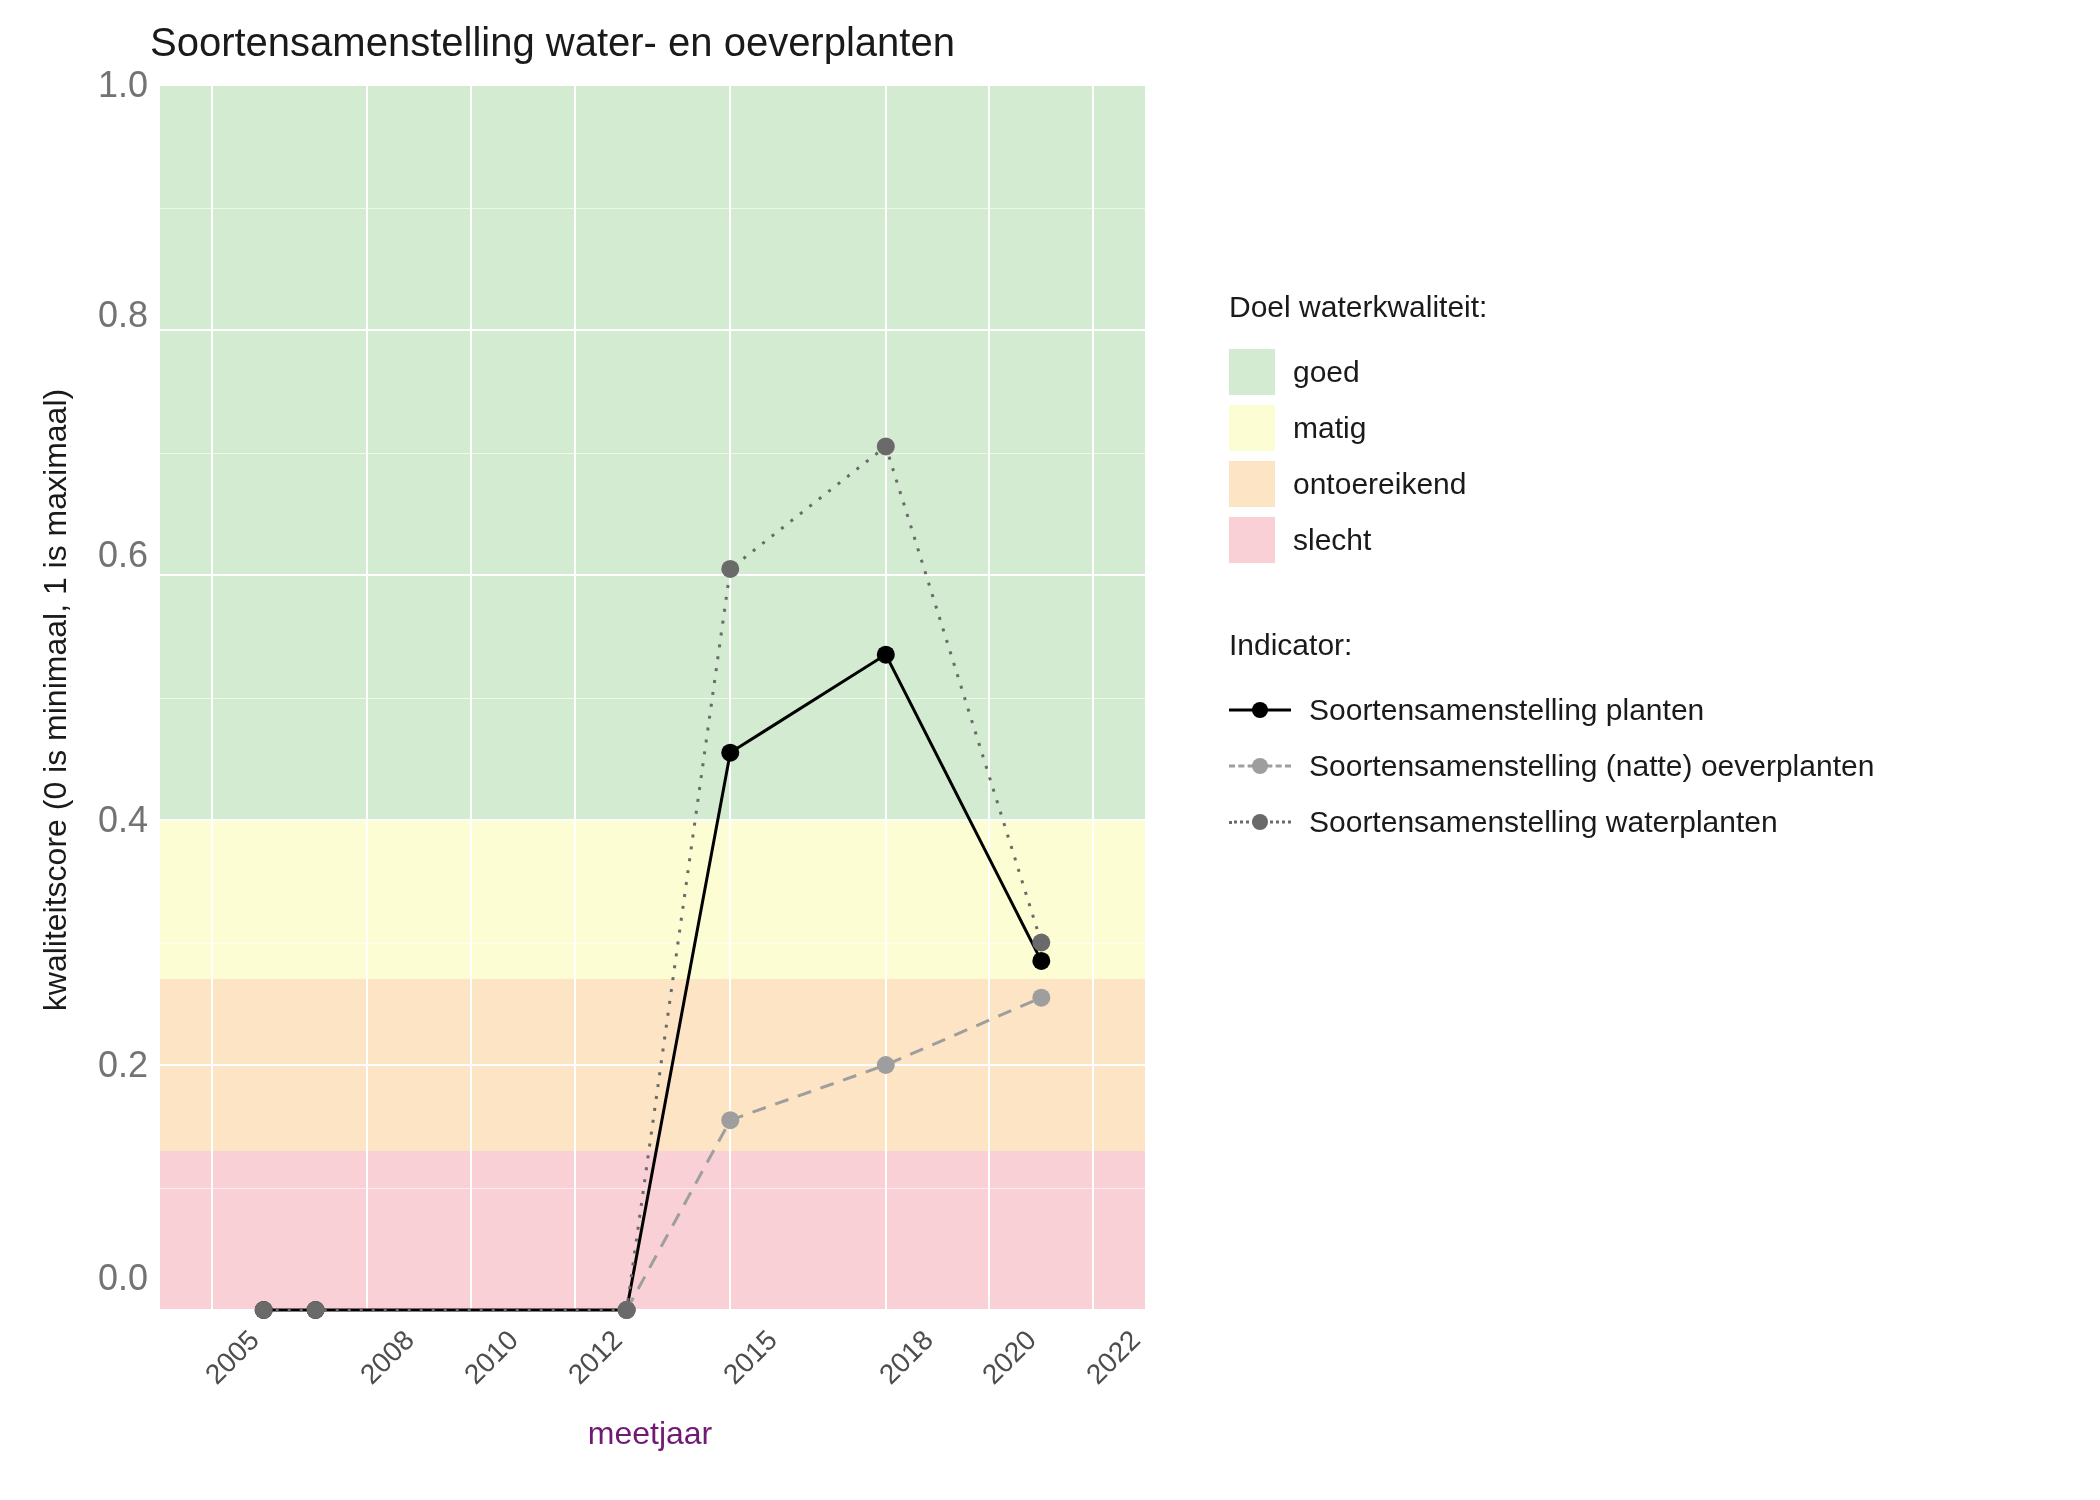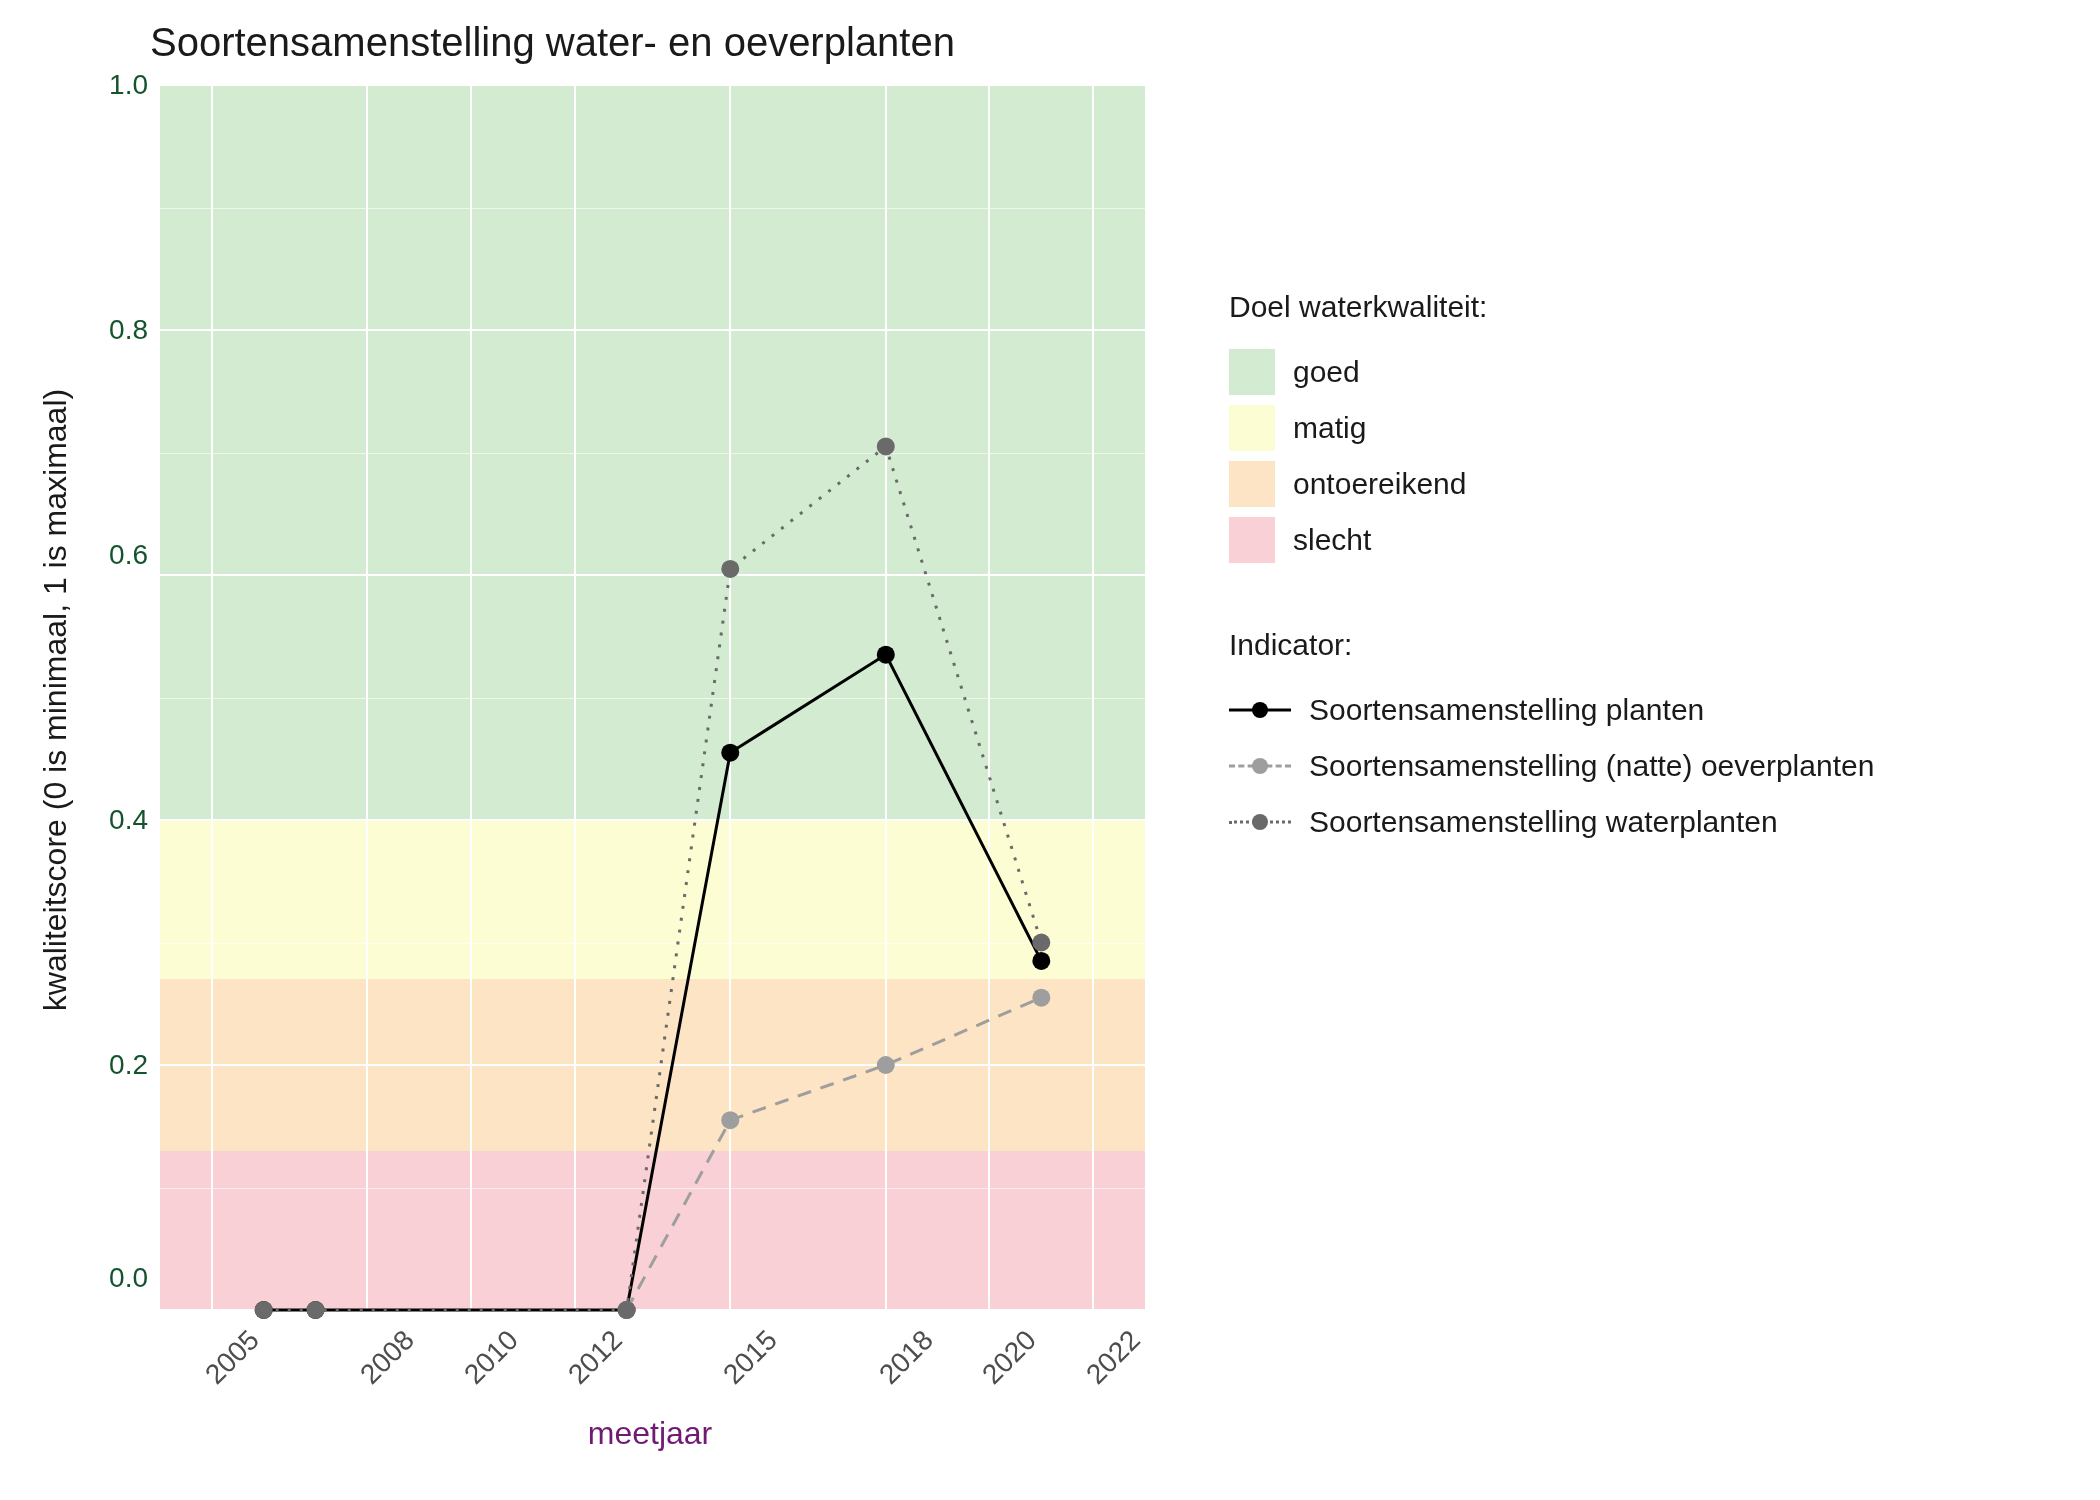--- a/index.html
+++ b/index.html
@@ -49,22 +49,22 @@
   }
   .grid-h { left:0; width:100%; height:2px; }
   .grid-h.minor { height:1px; opacity:0.6;}
   .grid-v { top:0; height:100%; width:2px; }
 
   .ytick {
     position: absolute;
     right: 100%;
     padding-right: 12px;
     transform: translateY(-50%);
-    font-size: 28px;
-    color: #14532d;
+    font-size: 36px;
+    color: #737373;
     text-align: right;
     white-space: nowrap;
   }
   .xtick {
     position: absolute;
     top: 100%;
     transform: translateX(-50%) translateY(14px) rotate(-45deg);
     transform-origin: top right;
     font-size: 28px;
     color: #4d4d4d;
@@ -158,21 +158,21 @@
         <div class="band" style="top: 1065.75px; height: 159.25px; background: rgb(248, 208, 214);"></div>
         <div class="grid-h" style="top: 1224px;"></div>
         <div class="ytick" style="top: 1193px;">0.0</div>
         <div class="grid-h" style="top: 979px;"></div>
         <div class="ytick" style="top: 980px;">0.2</div>
         <div class="grid-h" style="top: 734px;"></div>
         <div class="ytick" style="top: 735px;">0.4</div>
         <div class="grid-h" style="top: 489px;"></div>
         <div class="ytick" style="top: 470px;">0.6</div>
         <div class="grid-h" style="top: 244px;"></div>
-        <div class="ytick" style="top: 245px;">0.8</div>
+        <div class="ytick" style="top: 230px;">0.8</div>
         <div class="grid-h" style="top: -1px;"></div>
         <div class="ytick" style="top: 0px;">1.0</div>
         <div class="grid-h minor" style="top: 1102.5px;"></div>
         <div class="grid-h minor" style="top: 857.5px;"></div>
         <div class="grid-h minor" style="top: 612.5px;"></div>
         <div class="grid-h minor" style="top: 367.5px;"></div>
         <div class="grid-h minor" style="top: 122.5px;"></div>
         <div class="grid-v" style="left: 50.8421px;"></div>
         <div class="xtick" style="left: 51.8421px;">2005</div>
         <div class="grid-v" style="left: 206.368px;"></div>

